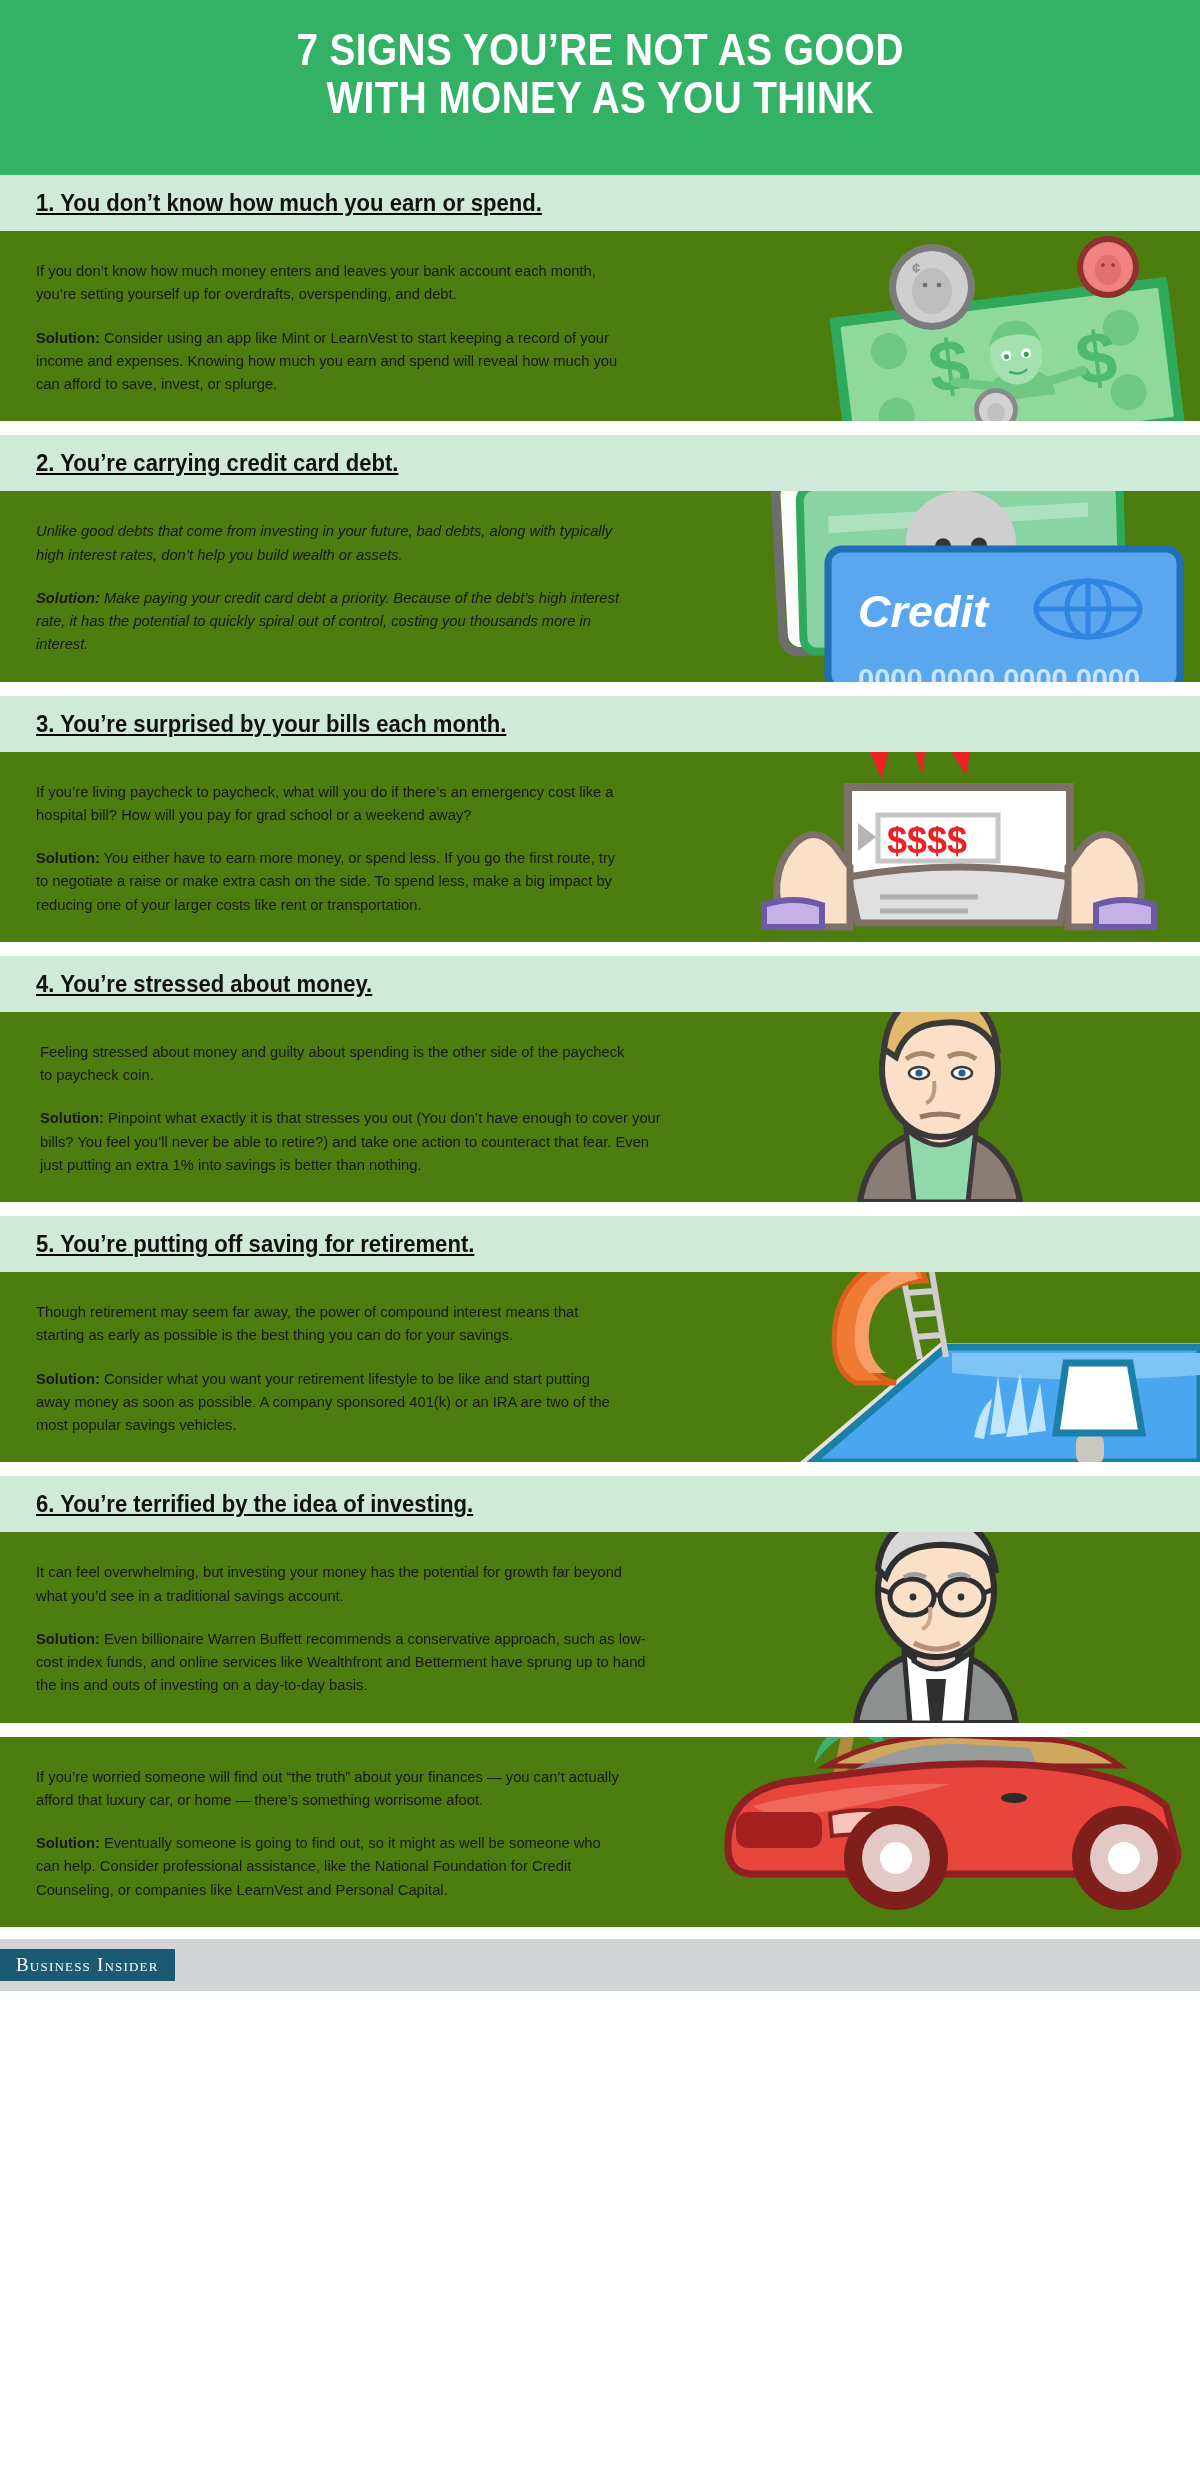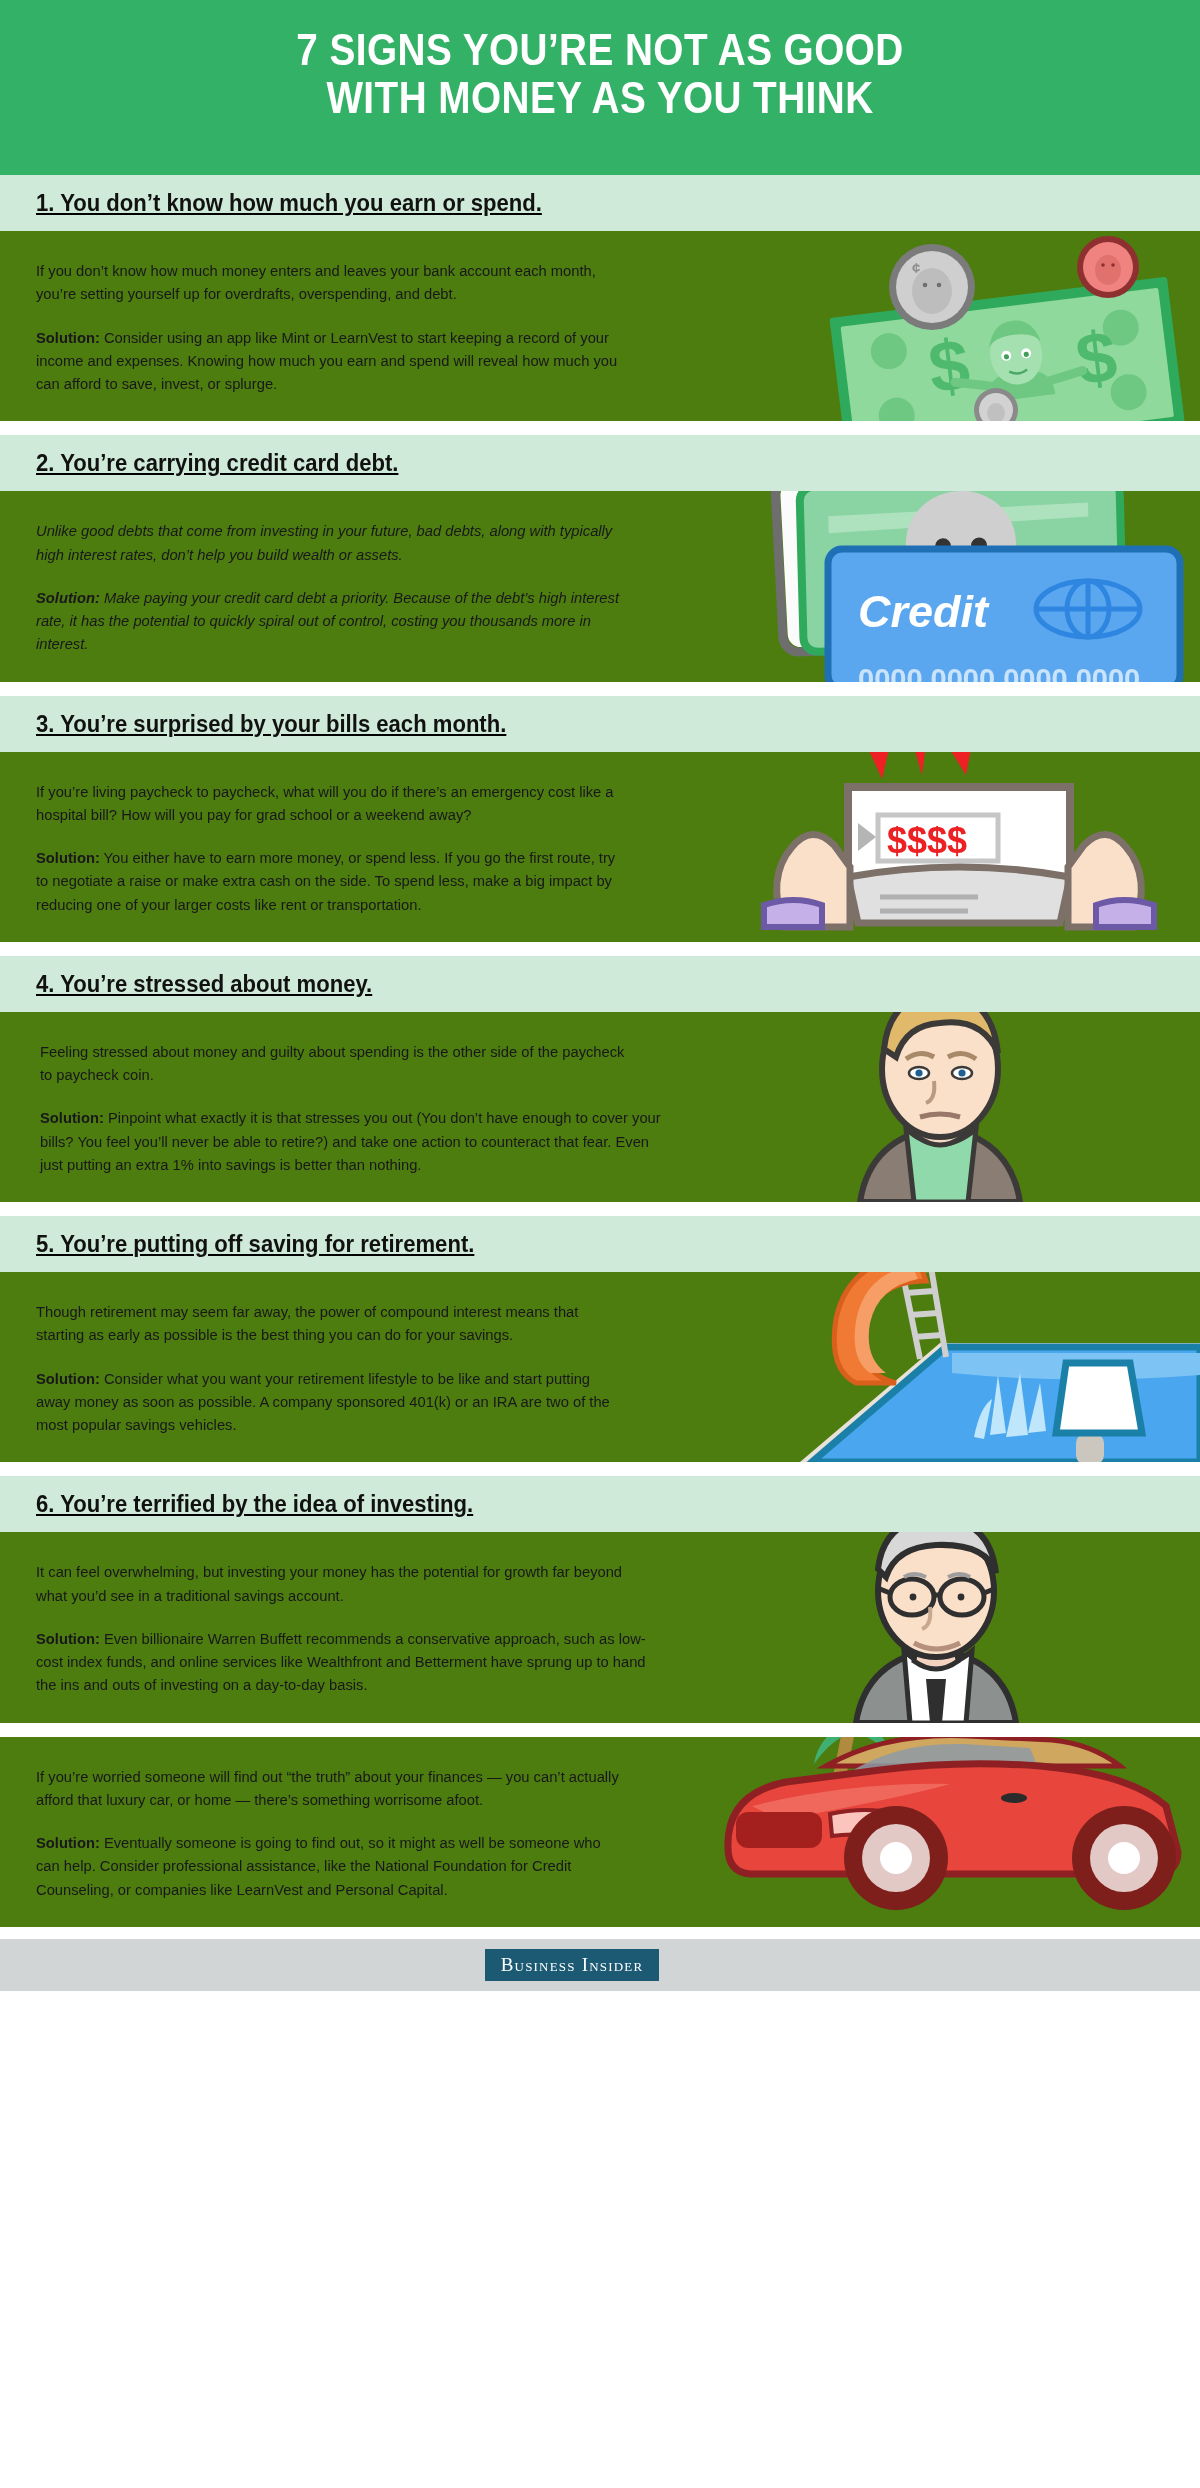--- a/index.html
+++ b/index.html
@@ -15,20 +15,21 @@
     position: relative;
     overflow: hidden;
   }
 
   
   .header {
     background: #33b167;
     height: 175px;
     display: flex;
     flex-direction: column;
+    align-items: center;
     justify-content: center;
     padding: 8px 40px 36px;
   }
   .header h1 {
     color: #ffffff;
     font-family: "Liberation Sans Narrow", "Liberation Sans", sans-serif;
     font-weight: bold;
     font-size: 44px;
     line-height: 1.08;
     letter-spacing: 0.5px;
@@ -93,21 +94,21 @@
     z-index: 3;
   }
   .art svg { position: absolute; right: 0; bottom: 0; display: block; }
 
   
   .footer {
     height: 52px;
     background: #d2d5d6;
     display: flex;
     align-items: center;
-    justify-content: center;
+    justify-content: flex-start;
     padding-right: 56px;
   }
   .bi-logo {
     background: #1c5a74;
     color: #ffffff;
     font-family: "Liberation Serif", serif;
     font-variant: small-caps;
     font-size: 19px;
     letter-spacing: 1.2px;
     padding: 6px 16px 7px;

